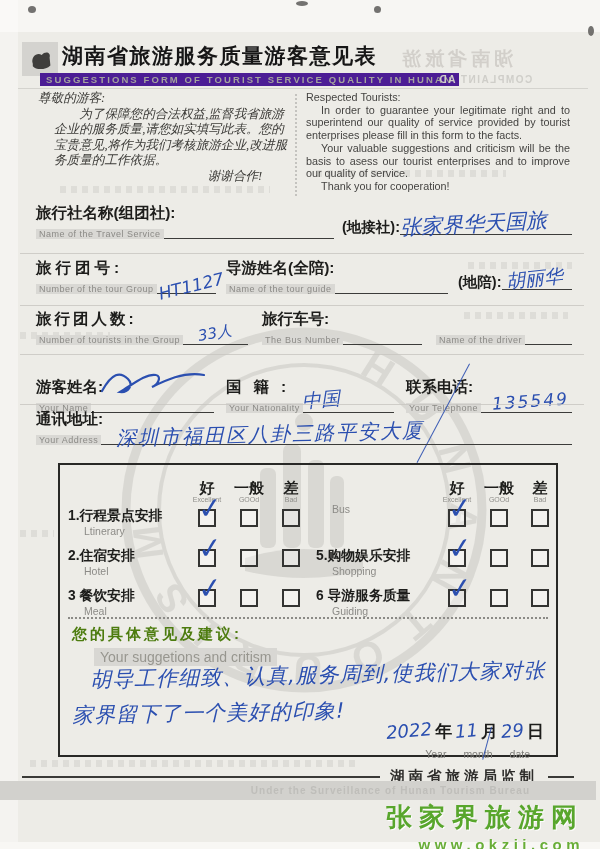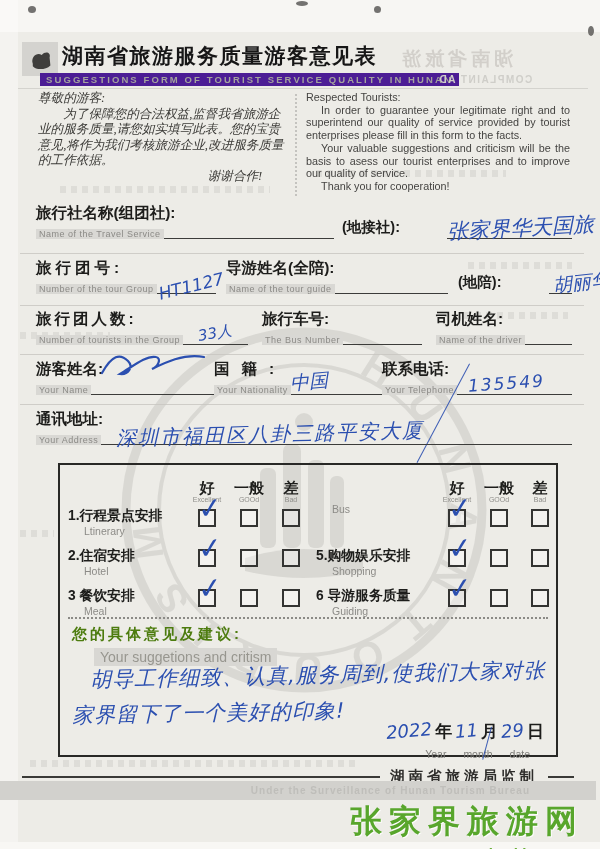--- a/index.html
+++ b/index.html
@@ -25,37 +25,37 @@
   
   .logo-box { position:absolute; left:22px; top:42px; width:36px; height:34px; background:#d4d3cf; display:flex; align-items:center; justify-content:center; }
   .page-title { position:absolute; left:62px; top:42px; font-size:21px; font-weight:bold; letter-spacing:1.5px; color:#161616; padding-bottom:3px; border-bottom:4px solid #141414; white-space:nowrap; }
   .page-subtitle { position:absolute; left:40px; top:73px; background:#4c1d95; color:#a3a29d; font-size:9.5px; font-weight:bold; letter-spacing:2.1px; padding:1px 6px; white-space:nowrap; }
   .ghost-h { position:absolute; left:398px; top:46px; transform:scaleX(-1); color:#ccc9c4; font-size:19px; font-weight:bold; letter-spacing:4px; opacity:.8; filter:blur(.4px); }
   .ghost-s { position:absolute; left:438px; top:74px; transform:scaleX(-1); color:#cfcec9; font-size:10px; font-weight:bold; letter-spacing:1.5px; filter:blur(.3px); }
   .hair1 { position:absolute; top:88px; left:18px; right:12px; border-top:1px solid #d4d3ce; }
 
   
   .intro-zh { position:absolute; left:38px; top:91px; width:252px; font-family:"Liberation Serif", serif; font-size:12.6px; line-height:1.24; color:#3b3a37; font-style:italic; }
-  .intro-zh .ind { text-indent:2em; }
+  .intro-zh .ind { text-indent:2em;margin-left:16px; }
   .intro-zh .thanks { text-align:right; padding-right:2.2em; }
   .intro-div { position:absolute; left:295px; top:94px; height:102px; border-left:2px dotted #b4b3af; opacity:.7; }
   .intro-en { position:absolute; left:306px; top:91px; width:264px; font-size:10.8px; line-height:1.18; color:#454442; text-align:justify; }
   .intro-en .ind { text-indent:1.4em; }
 
   
   .frow { position:absolute; display:flex; align-items:flex-end; }
   .fld { position:relative; }
   .zh  { font-weight:bold; font-size:15.5px; color:#1d1d1b; white-space:nowrap; margin-bottom:2px; }
   .zh.s14 { font-size:14.5px; }
   .subrow { display:flex; align-items:flex-end; }
   .en { background:#d9d8d4; color:#8b8a86; font-size:9px; letter-spacing:.5px; padding:0 3px; white-space:nowrap; }
   .wline { flex:1; border-bottom:1.6px solid #3c3c3a; height:13px; position:relative; min-width:20px; }
-  .inlinefld { display:flex; align-items:flex-end; position:relative;gap:47px; }
+  .inlinefld { display:flex; align-items:center; position:relative; }
   .hw { position:absolute; color:#2b4fb0; font-style:italic; white-space:nowrap; font-family:"DejaVu Sans", sans-serif; }
-  .rowsep { position:absolute; left:20px; right:16px; border-top:1px solid #c7c6c1; opacity:.8; } .ls3 { letter-spacing:3px; } .ls4 { letter-spacing:4px; } .ls12 { letter-spacing:12px; }
+  .rowsep { position:absolute; left:20px; right:16px; border-top:1px solid #c7c6c1; opacity:.8; } .ls3 { letter-spacing:3px; } .ls4 { letter-spacing:4px; } .ls12 { letter-spacing:12px;margin-top:18px; }
 
   .pen-stroke { position:absolute; border-top:1.7px solid #2b4fb0; transform-origin:0 0; opacity:.9; }
 
   
   .rate-box { position:absolute; left:58px; top:463px; width:500px; height:294px; border:2px solid #282826; }
   .half { position:absolute; top:6px; display:grid; grid-template-rows:32px 40px 40px 40px; }
   .half.l { left:8px;   grid-template-columns:118px 42px 42px 42px; }
   .half.r { left:256px; grid-template-columns:120px 42px 42px 40px; }
   .rh { text-align:center; align-self:end; }
   .rh .h-zh { font-size:15px; font-weight:bold; color:#1d1d1b; line-height:1; }
@@ -77,21 +77,21 @@
   .date-row .d-hw { position:static; font-size:18px; transform:rotate(-5deg); display:inline-block; }
   .date-en { position:absolute; right:26px; top:283px; display:flex; gap:17px; font-size:10.5px; color:#7d7c78;justify-content:flex-end; }
 
   
   .sup { position:absolute; left:22px; right:26px; top:767px; display:flex; align-items:center; gap:10px; }
   .rule { border-top:2px solid #3a3a37; }
   .sup-text { font-size:14.5px; font-weight:bold; letter-spacing:4px; color:#2e2d2b; white-space:nowrap; }
   .band { position:absolute; left:0; right:4px; top:781px; height:19px; background:#d2d1cd; }
   .band-text { position:absolute; right:66px; top:4px; font-size:10px; font-weight:bold; letter-spacing:1px; color:#bfbeba; white-space:nowrap; }
   .brand { position:absolute; right:16px; top:800px; text-align:right; }
-  .brand-n { font-family:"Liberation Serif", serif; font-size:32px; font-weight:bold; color:#58a62c; letter-spacing:7px; text-shadow:1px 1px 0 rgba(255,255,255,.9); white-space:nowrap; }
+  .brand-n { font-family:"Liberation Serif", serif; font-size:26px; font-weight:bold; color:#58a62c; letter-spacing:7px; text-shadow:1px 1px 0 rgba(255,255,255,.9); white-space:nowrap; }
   .brand-u { font-size:15px; font-weight:bold; color:#69ae38; letter-spacing:4.5px; margin-top:1px; text-shadow:1px 1px 0 rgba(255,255,255,.9); }
 
   .wm { position:absolute; left:112px; top:318px; width:384px; height:384px; opacity:.26; pointer-events:none; }
 </style>
 </head>
 <body>
 
 <div class="top-strip"></div>
 <div class="left-strip"></div>
 <div class="bot-strip"></div>
@@ -202,30 +202,29 @@
     <span class="hw" style="font-size:15px; left:162px; bottom:2px; transform:rotate(-10deg);">33人</span>
   </div>
   <div class="fld" style="width:160px;">
     <div class="zh">旅行车号:</div>
     <div class="subrow">
       <span class="en">The Bus Number</span>
       <span class="wline"></span>
     </div>
   </div>
   <div class="fld" style="flex:1;">
-    <div class="zh">司机姓名:</div>
     <div class="subrow">
       <span class="en">Name of the driver</span>
       <span class="wline"></span>
     </div>
   </div>
 </div>
 <div class="rowsep" style="top:354px;"></div>
 
-<div class="frow" style="left:36px; top:359px; width:536px; ">
+<div class="frow" style="left:36px; top:359px; width:536px; gap:12px;">
   <div class="fld" style="width:178px;">
     <div class="zh">游客姓名:</div>
     <div class="subrow">
       <span class="en">Your  Name</span>
       <span class="wline"></span>
     </div>
     <svg style="position:absolute; left:62px; top:-12px;" width="112" height="34" viewBox="0 0 112 34">
       <path d="M4,26 C14,8 22,6 30,14 C36,20 30,28 22,27 C34,20 48,8 58,10 C64,11 60,20 54,22 C66,16 86,6 106,10" stroke="#2b4fb0" stroke-width="2.2" fill="none" stroke-linecap="round"></path>
     </svg>
   </div>

